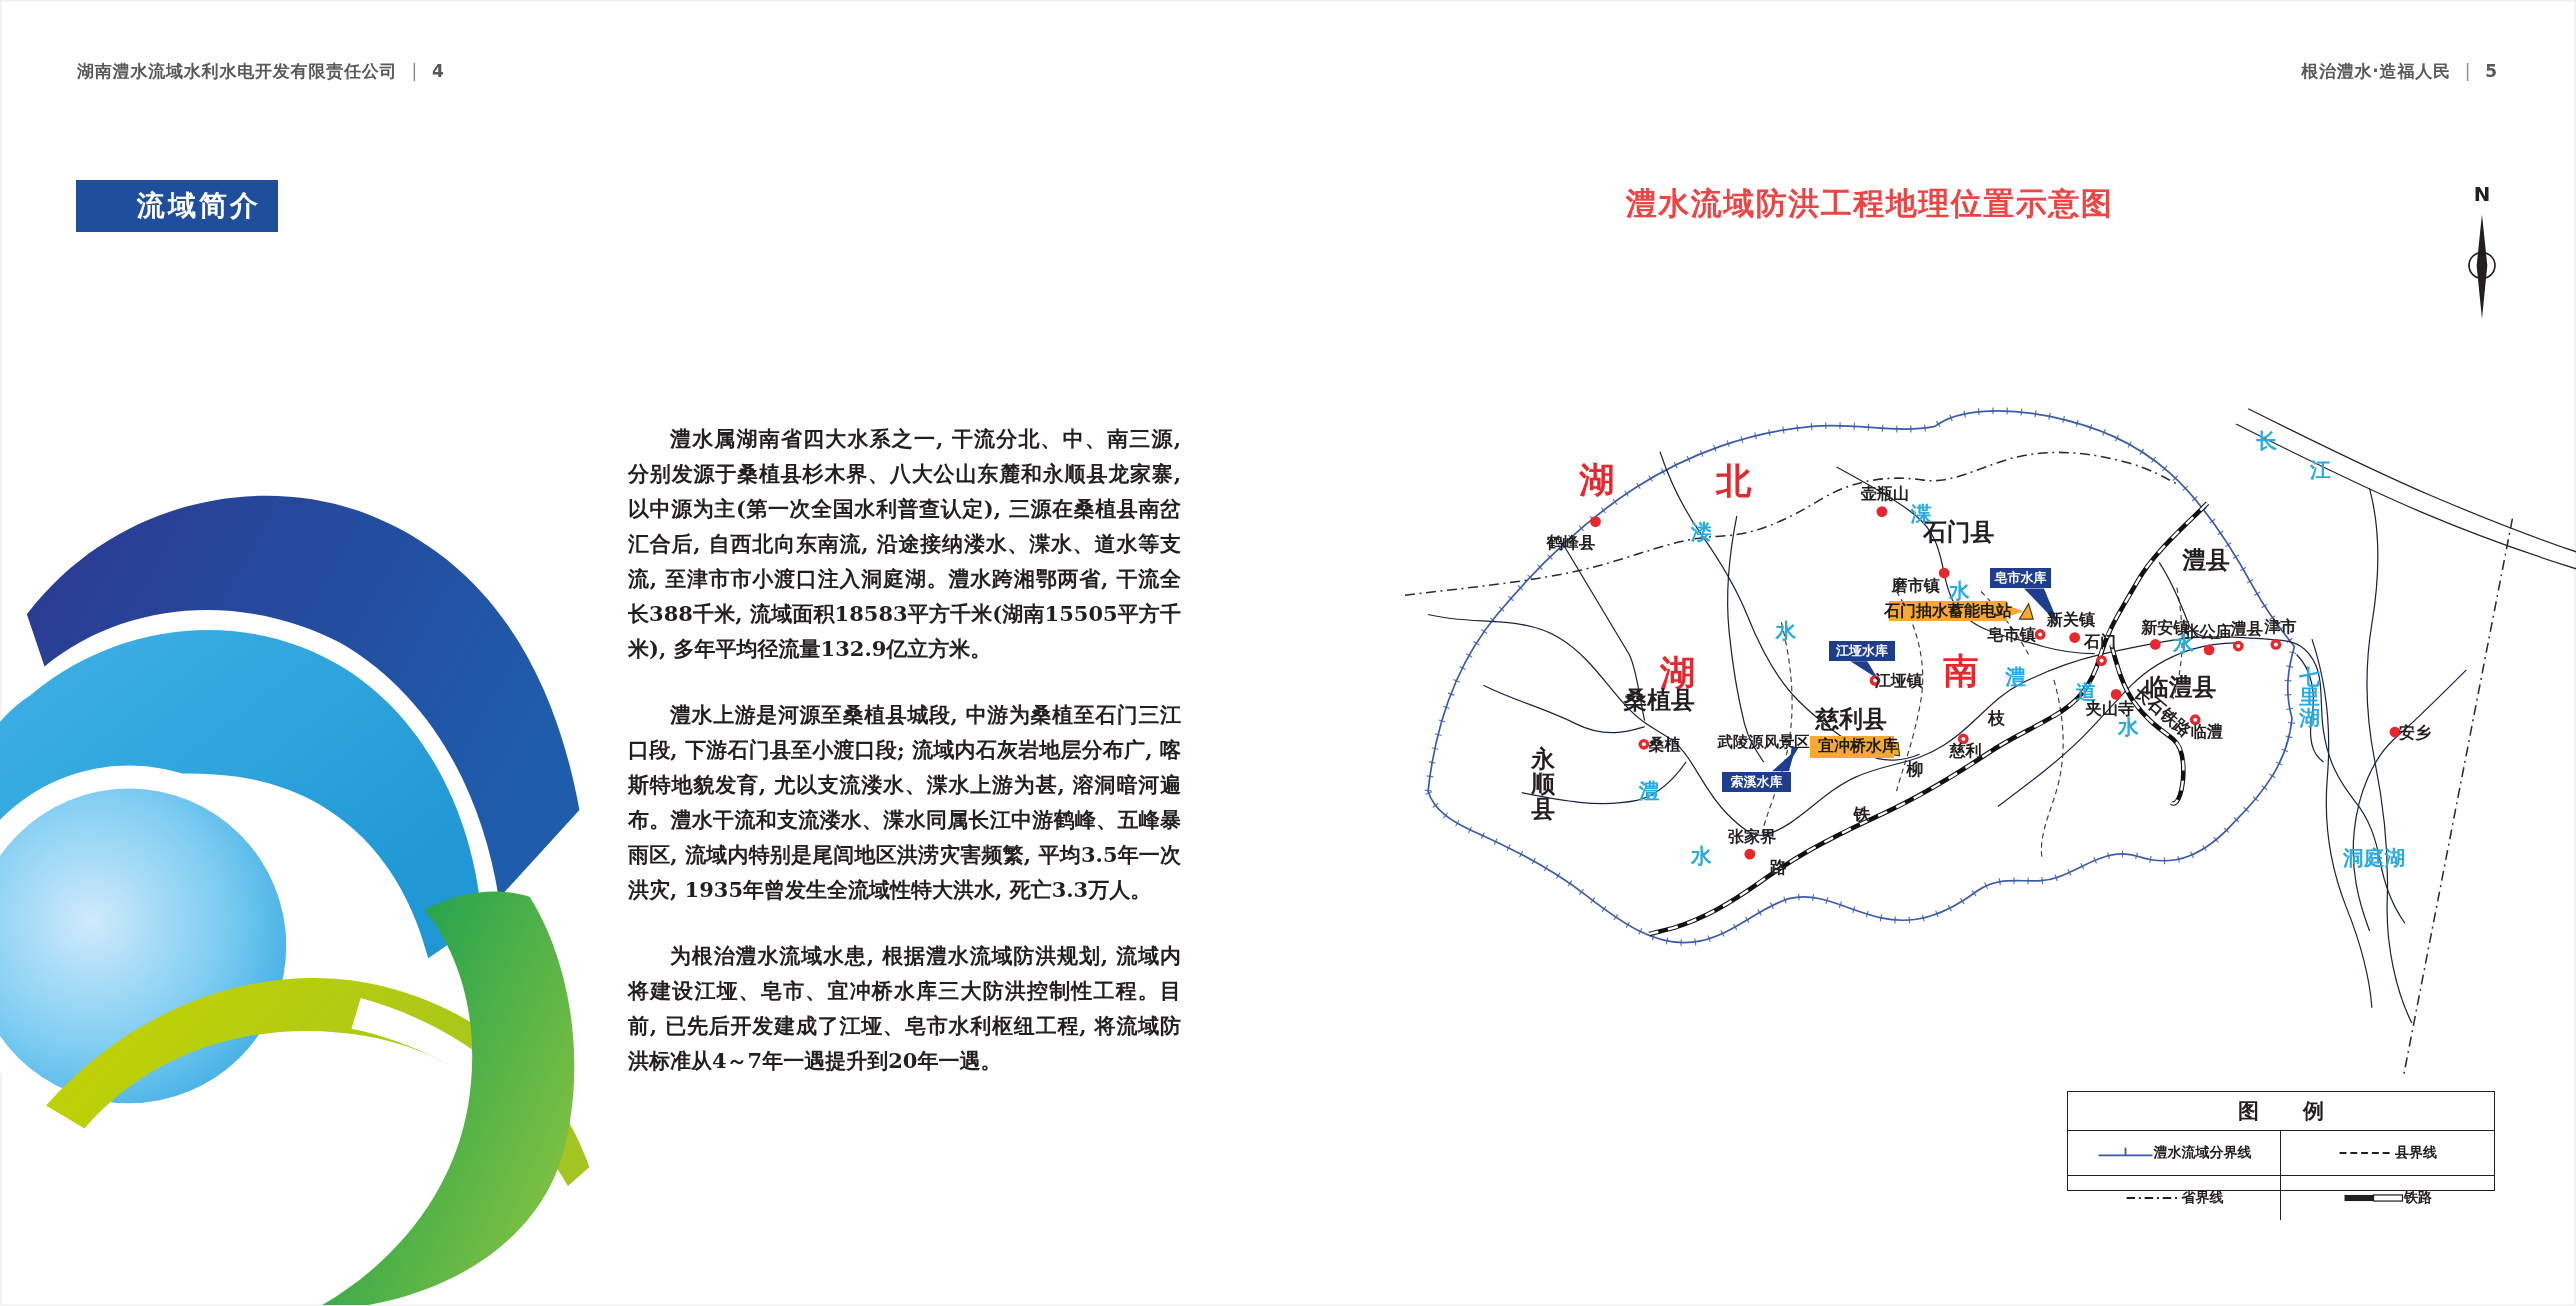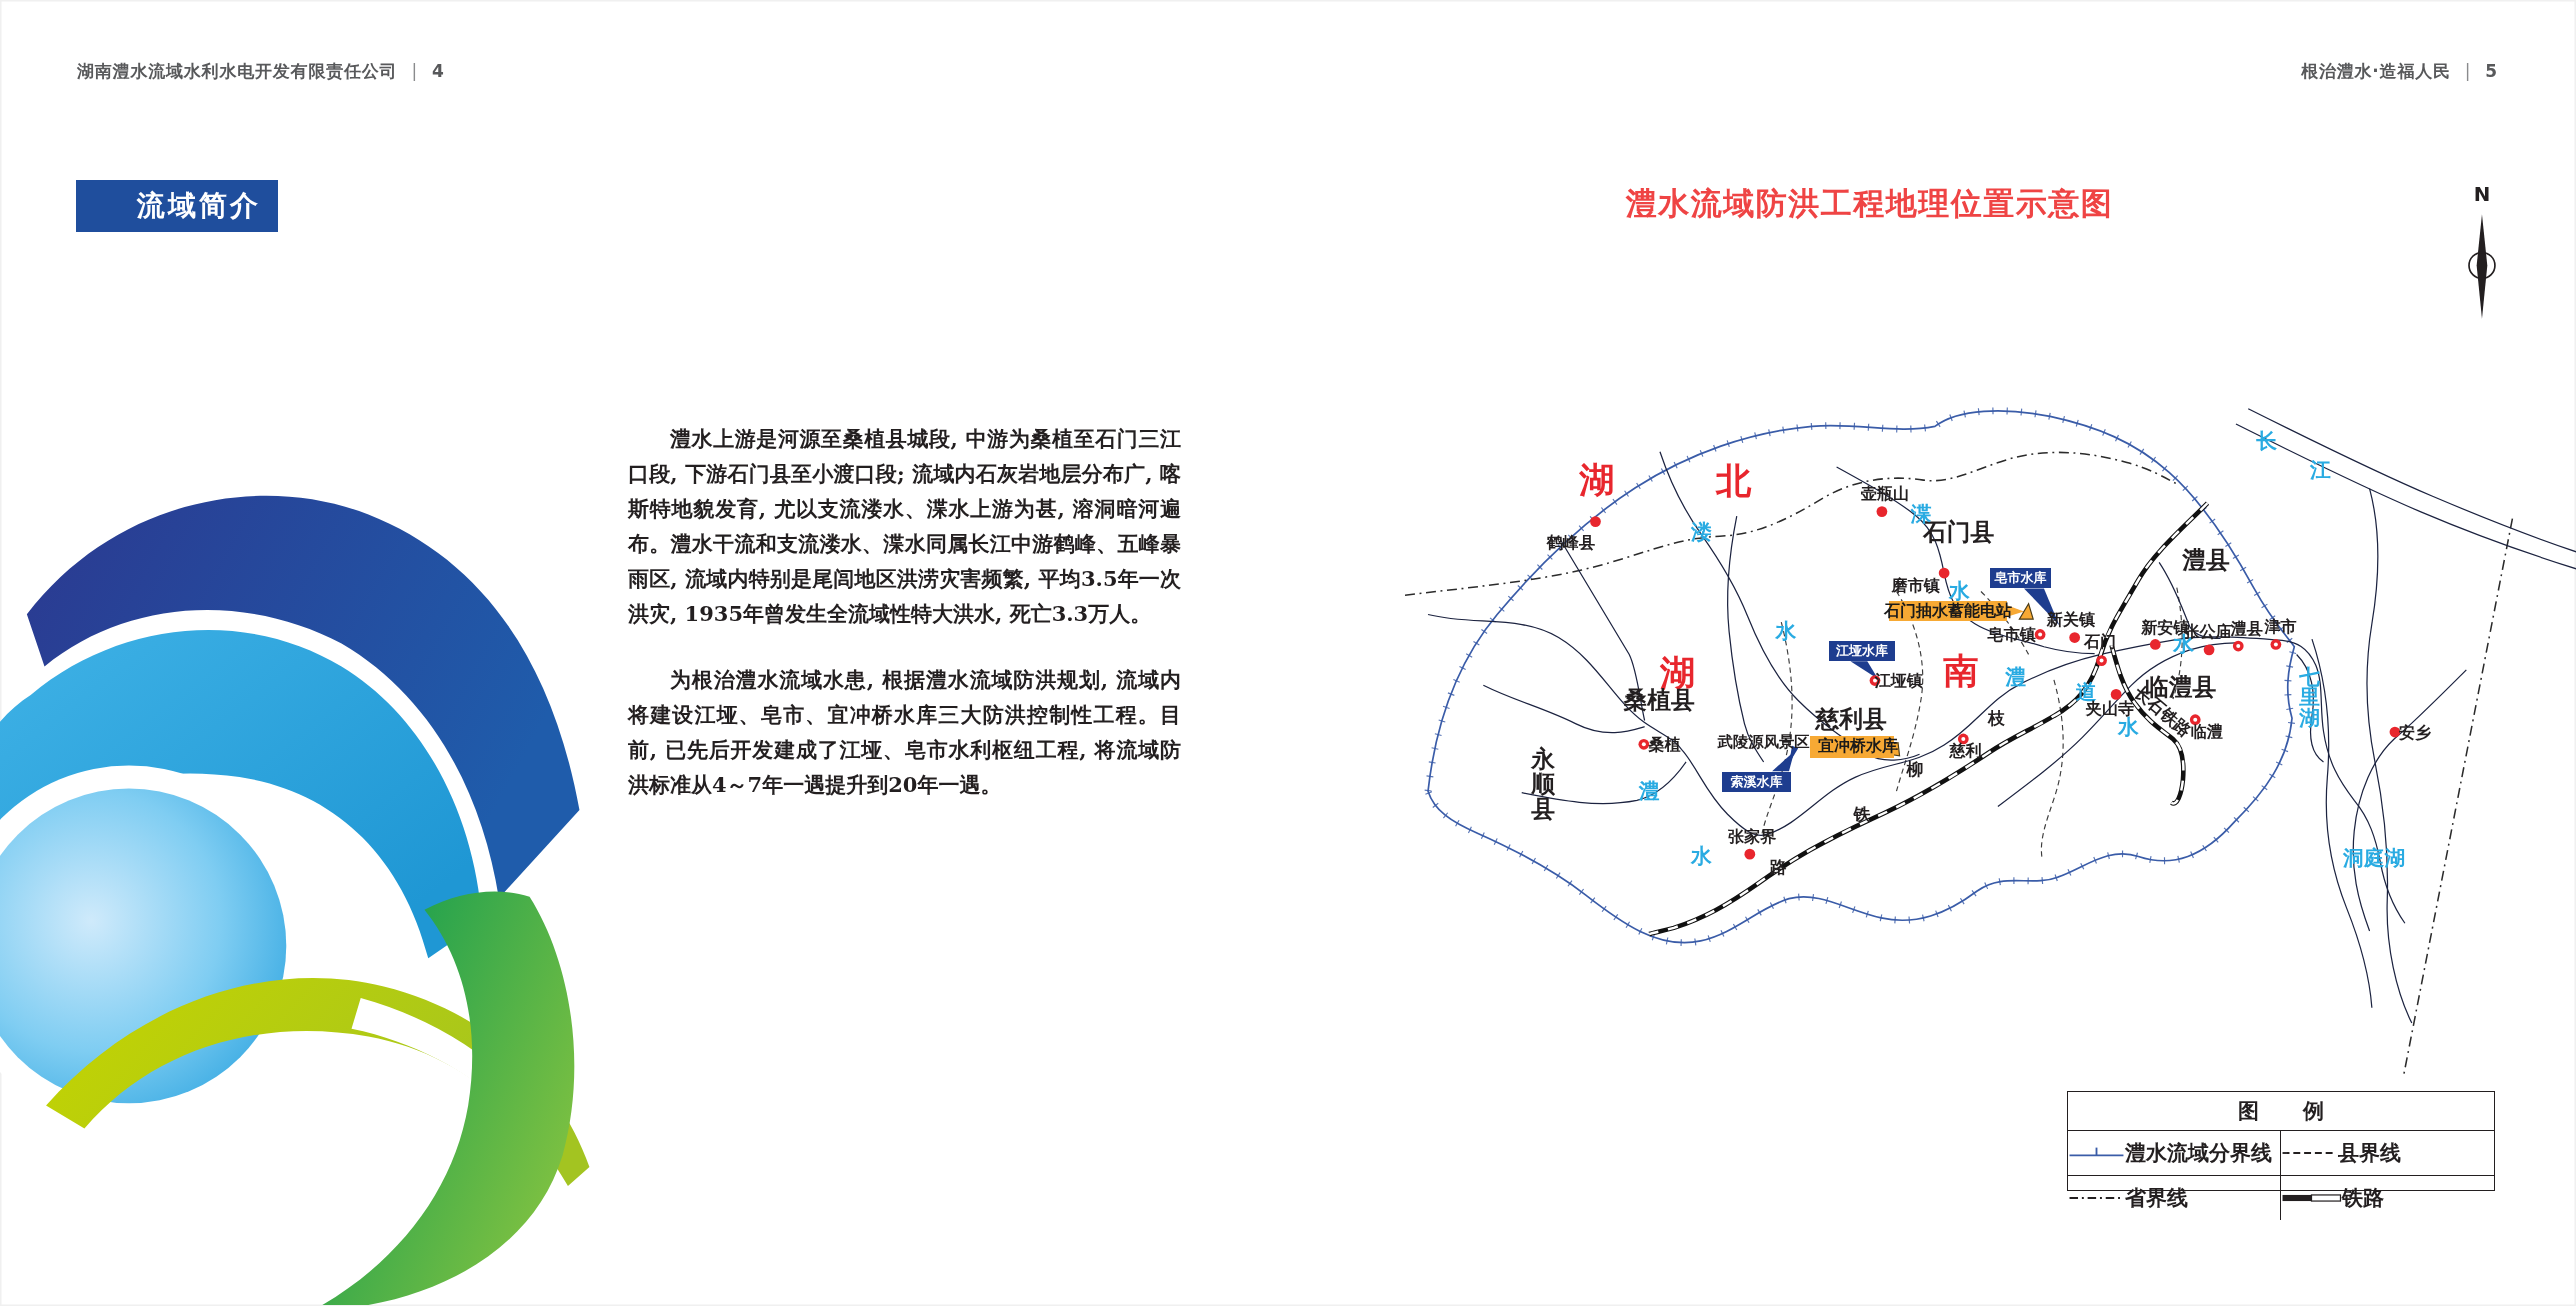--- a/index.html
+++ b/index.html
@@ -47,21 +47,21 @@
   .callout{position:absolute;display:flex;align-items:center;justify-content:center;
      font-weight:bold;white-space:nowrap;}
   .callout.blue{background:#1e3d8f;color:#fff;font-size:13px;}
   .callout.orange{background:#f7a934;color:#1a1a1a;font-size:16px;}
   
   #legend{position:absolute;left:2067px;top:1091px;width:428px;height:100px;border:1.5px solid #231f20;
      box-sizing:border-box;color:#231f20;}
   #legend .ttl{height:38px;border-bottom:1.5px solid #231f20;display:flex;align-items:center;
      justify-content:center;font-size:21px;font-weight:bold;letter-spacing:18.4px;text-indent:18.4px;}
   #legend .grid{display:grid;grid-template-columns:1fr 1fr;grid-template-rows:1fr 1fr;height:89px;}
-  #legend .cell{display:flex;align-items:center;justify-content:flex-start;gap:0;font-size:21px;
+  #legend .cell{display:flex;align-items:center;justify-content:center;gap:0;font-size:14px;
      font-weight:bold;}
   #legend .cell:nth-child(1),#legend .cell:nth-child(2){border-bottom:1.5px solid #231f20;}
   #legend .cell:nth-child(odd){border-right:1.5px solid #231f20;}
   .sym{flex:0 0 auto;}
 </style>
 </head>
 <body>
 
 <div id="page">
 
@@ -101,20 +101,21 @@
     <path fill="url(#gSky)" d="M 40,315 C 160,215 325,205 445,278 C 552,343 618,470 628,610 L 558,658 C 522,520 432,440 312,422 C 187,404 77,438 0,515 L 0,350 C 12,336 26,324 40,315 Z"></path>
     <path fill="url(#gNavy)" d="M 35,210 C 150,60 340,25 480,80 C 622,136 718,262 755,465 L 650,580 C 628,440 560,315 445,248 C 320,182 165,190 58,278 Z"></path>
     <circle cx="168" cy="642" r="235" fill="#ffffff"></circle>
     <circle cx="168" cy="642" r="205" fill="url(#gBall)"></circle>
     <path fill="url(#gYg)" d="M 60,850 C 180,715 350,658 500,695 C 628,727 725,810 768,930 L 740,955 C 680,850 590,780 480,760 C 340,735 200,775 110,880 Z"></path>
     <path fill="#ffffff" d="M 470,710 C 580,740 670,805 730,890 L 712,907 C 650,830 565,772 458,750 Z"></path>
     <path fill="url(#gGreen)" d="M 690,578 C 745,665 765,800 733,915 C 700,1022 600,1088 480,1110 L 420,1110 C 525,1048 592,955 610,850 C 626,750 605,660 553,595 C 600,570 650,565 690,578 Z"></path>
   </svg>
 
   <div id="body-text">
+    <p>澧水属湖南省四大水系之一, 干流分北、中、南三源, 分别发源于桑植县杉木界、八大公山东麓和永顺县龙家寨, 以中源为主(第一次全国水利普查认定), 三源在桑植县南岔汇合后, 自西北向东南流, 沿途接纳溇水、渫水、道水等支流, 至津市市小渡口注入洞庭湖。澧水跨湘鄂两省, 干流全长388千米, 流域面积18583平方千米(湖南15505平方千米), 多年平均径流量132.9亿立方米。</p>
     <p>澧水上游是河源至桑植县城段, 中游为桑植至石门三江口段, 下游石门县至小渡口段; 流域内石灰岩地层分布广, 喀斯特地貌发育, 尤以支流溇水、渫水上游为甚, 溶洞暗河遍布。澧水干流和支流溇水、渫水同属长江中游鹤峰、五峰暴雨区, 流域内特别是尾闾地区洪涝灾害频繁, 平均3.5年一次洪灾, 1935年曾发生全流域性特大洪水, 死亡3.3万人。</p>
     <p>为根治澧水流域水患, 根据澧水流域防洪规划, 流域内将建设江垭、皂市、宜冲桥水库三大防洪控制性工程。目前, 已先后开发建成了江垭、皂市水利枢纽工程, 将流域防洪标准从4～7年一遇提升到20年一遇。</p>
   </div>
 
   <div id="map-title">澧水流域防洪工程地理位置示意图</div>
 
   <svg id="compass" viewBox="0 0 80 200">
     <text x="38" y="30" text-anchor="middle">N</text>
     <polygon points="38,48 45,115 38,185 31,115" fill="#231f20"></polygon>
     <circle cx="38" cy="115" r="17" fill="none" stroke="#231f20" stroke-width="2.2"></circle>

